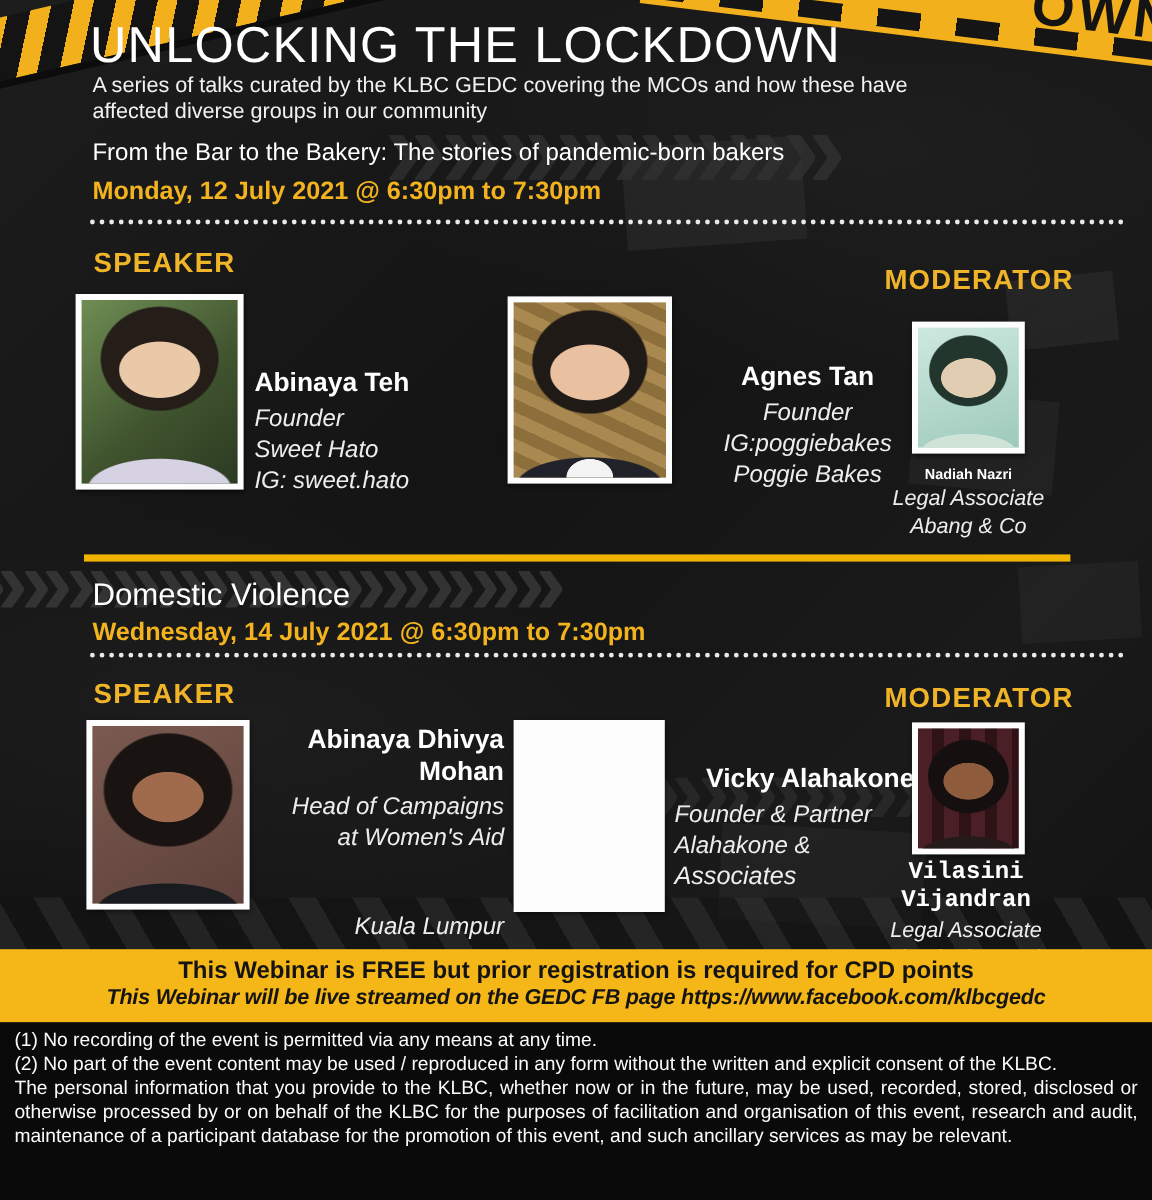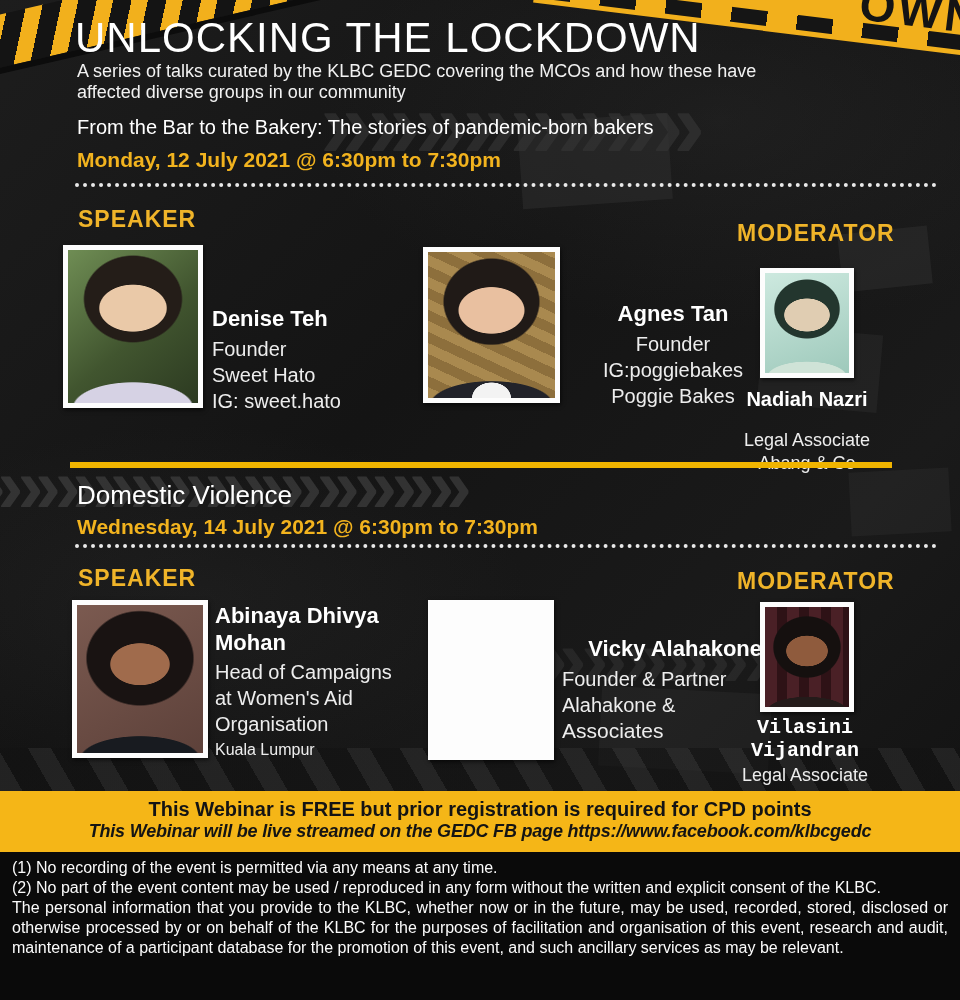--- a/index.html
+++ b/index.html
@@ -41,21 +41,21 @@
     font-size:46px; font-weight:bold; color:#141414; letter-spacing:3px;
   }
   
   .main-title{left:75px; top:14px; font-size:42px; letter-spacing:1px; color:#fff;}
   .subtitle{left:77px; top:61px; font-size:18px; line-height:21px; color:#f2f2f2;}
   .session-title{font-size:20px; color:#fff;}
   .session-date{font-size:21px; font-weight:bold; color:#f2b31e;}
   .dotline{border-top:4px dotted #e9e9e9; height:0;}
   .role-label{font-size:23px; font-weight:bold; color:#f0b429; letter-spacing:1px;}
   .name{font-weight:bold; color:#fff;}
-  .role-line{color:#ededed;}
+  .role-line{font-style:italic; color:#ededed;}
   .divider{background:#f0b400; height:6px;}
   
   .portrait{background:#fdfdfd; padding:5px; box-shadow:1px 2px 4px rgba(0,0,0,.6);}
   .portrait .img{width:100%; height:100%;}
   .img-denise{background:
     radial-gradient(ellipse 44% 26% at 50% 38%, #eac9a8 58%, rgba(0,0,0,0) 60%),
     radial-gradient(ellipse 64% 48% at 50% 32%, #241d18 58%, rgba(0,0,0,0) 60%),
     radial-gradient(ellipse 78% 28% at 50% 103%, #d6d2e4 58%, rgba(0,0,0,0) 60%),
     linear-gradient(140deg,#6f8d54,#41552f 55%,#2c3a21);}
   .img-agnes{background:
@@ -129,62 +129,61 @@
   <div class="abs session-date" style="left:77px; top:148px;">Monday, 12 July 2021 @ 6:30pm to 7:30pm</div>
   <div class="abs dotline" style="left:75px; top:183px; width:862px;"></div>
 
   <div class="abs role-label" style="left:78px; top:206px;">SPEAKER</div>
   <div class="abs role-label" style="left:737px; top:220px; width:145px; text-align:center;">MODERATOR</div>
 
   <div class="abs portrait" style="left:63px; top:245px; width:130px; height:153px;">
       <div class="img img-denise"></div>
     </div>
   <div class="abs" style="left:212px; top:306px; width:210px;">
-    <div class="name" style="font-size:22px; margin-bottom:4px;">Denise Teh</div>
+    <div class="name" style="font-size:22px; margin-bottom:4px;">Abinaya Teh</div>
     <div class="role-line" style="font-size:20px; line-height:26px;">Founder</div>
     <div class="role-line" style="font-size:20px; line-height:26px;">Sweet Hato</div>
     <div class="role-line" style="font-size:20px; line-height:26px;">IG: sweet.hato</div>
   </div>
 
   <div class="abs portrait" style="left:423px; top:247px; width:127px; height:146px;">
       <div class="img img-agnes"></div>
     </div>
   <div class="abs" style="left:568px; top:301px; width:210px;text-align:center;">
     <div class="name" style="font-size:22px; margin-bottom:4px;">Agnes Tan</div>
     <div class="role-line" style="font-size:20px; line-height:26px;">Founder</div>
     <div class="role-line" style="font-size:20px; line-height:26px;">IG:poggiebakes</div>
     <div class="role-line" style="font-size:20px; line-height:26px;">Poggie Bakes</div>
   </div>
 
   <div class="abs portrait" style="left:760px; top:268px; width:84px; height:100px;">
       <div class="img img-nadiah"></div>
     </div>
   <div class="abs" style="left:712px; top:388px; width:190px; text-align:center;">
-    <div class="name" style="font-size:20px; margin-bottom:18px;">Nadiah Nazri</div>
+    <div class="name" style="font-size:12px; margin-bottom:2px;">Nadiah Nazri</div>
     <div class="role-line" style="font-size:18px; line-height:23px;">Legal Associate</div>
     <div class="role-line" style="font-size:18px; line-height:23px;">Abang &amp; Co</div>
   </div>
 
   <div class="abs divider" style="left:70px; top:462px; width:822px;"></div>
   <div class="abs session-title" style="left:77px; top:480px; font-size:26px;">Domestic Violence</div>
   <div class="abs session-date" style="left:77px; top:515px;">Wednesday, 14 July 2021 @ 6:30pm to 7:30pm</div>
   <div class="abs dotline" style="left:75px; top:544px; width:862px;"></div>
 
   <div class="abs role-label" style="left:78px; top:565px;">SPEAKER</div>
   <div class="abs role-label" style="left:737px; top:568px; width:145px; text-align:center;">MODERATOR</div>
 
   <div class="abs portrait" style="left:72px; top:600px; width:126px; height:148px;">
       <div class="img img-abinaya"></div>
     </div>
-  <div class="abs" style="left:215px; top:602px; width:205px;">
+  <div class="abs" style="left:215px; top:602px; width:205px;text-align:right;">
     <div class="name" style="font-size:22px; line-height:27px; margin-bottom:3px;">Abinaya Dhivya Mohan</div>
     <div class="role-line" style="font-size:20px; line-height:26px;">Head of Campaigns</div>
     <div class="role-line" style="font-size:20px; line-height:26px;">at Women's Aid</div>
-    <div class="role-line" style="font-size:20px; line-height:26px;">Organisation</div>
-    <div class="role-line" style="font-size:16px; line-height:26px;">Kuala Lumpur</div>
+    <div class="role-line" style="font-size:20px; line-height:26px;margin-top:48px;">Kuala Lumpur</div>
   </div>
 
   <div class="abs portrait" style="left:428px; top:600px; width:116px; height:150px;">
       <div class="img img-vicky"></div>
     </div>
   <div class="abs" style="left:562px; top:636px; width:200px;">
     <div class="name" style="font-size:22px; margin-bottom:4px;text-align:right;">Vicky Alahakone</div>
     <div class="role-line" style="font-size:20px; line-height:26px;">Founder &amp; Partner</div>
     <div class="role-line" style="font-size:20px; line-height:26px;">Alahakone &amp;</div>
     <div class="role-line" style="font-size:21px; line-height:26px;">Associates</div>

